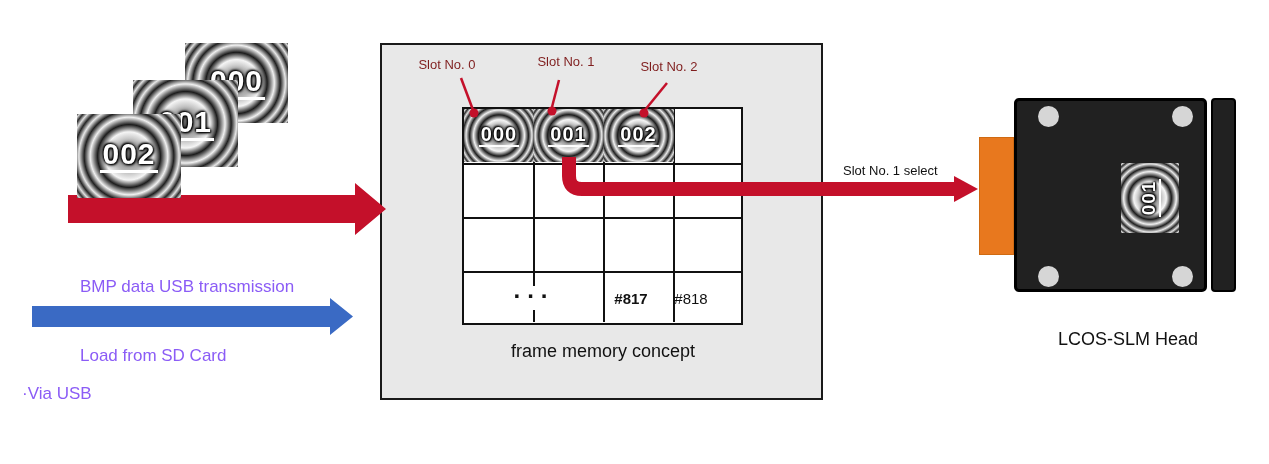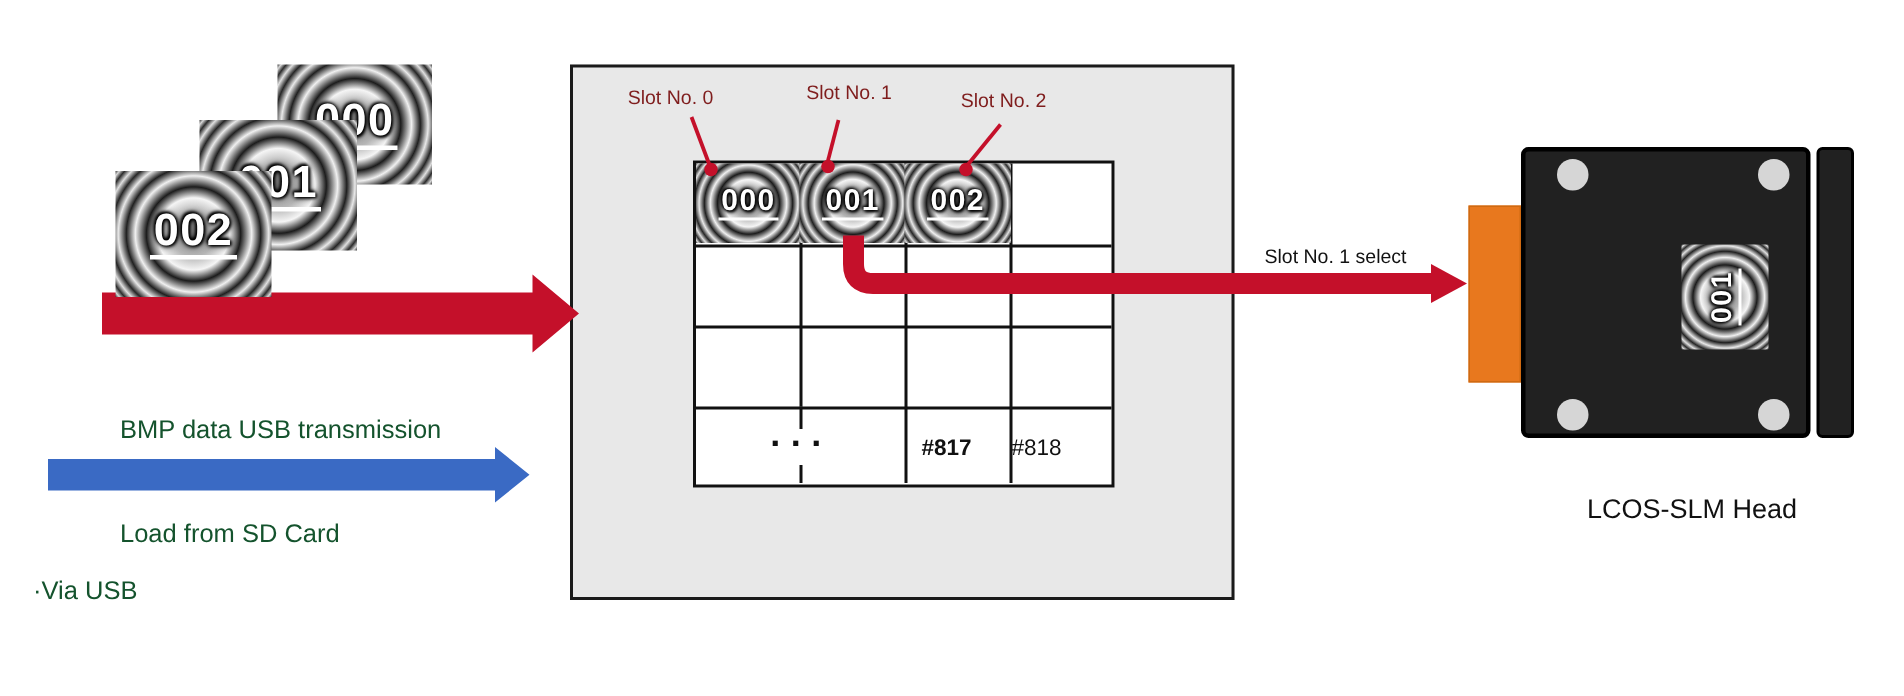--- a/index.html
+++ b/index.html
@@ -24,21 +24,21 @@
   #controller-box{left:380px;top:43px;width:443px;height:357px;
       background:#e8e8e8;border:2px solid #1a1a1a;box-sizing:border-box;}
   #frame-grid{left:462px;top:107px;width:281px;height:218px;background:#fff;
       border:2.5px solid #111;box-sizing:border-box;}
   .gline{position:absolute;background:#111;}
   .cell-text{position:absolute;display:flex;align-items:center;justify-content:center;
       font-size:15px;color:#111;}
   .ellipsis{font-size:24px;font-weight:bold;letter-spacing:7px;transform:translateY(-7px);}
 
   .slot-label{position:absolute;transform:translateX(-50%);font-size:13px;white-space:nowrap;color:#7f1d1d;}
-  .caption{position:absolute;font-size:17px;line-height:23px;color:#14532d;white-space:pre;}
+  .caption{position:absolute;font-size:17px;line-height:23px;color:#8b5cf6;white-space:pre;}
   .title{position:absolute;transform:translateX(-50%);white-space:nowrap;color:#111;}
 
   
   #head-connector{left:979px;top:137px;width:35px;height:118px;background:#e8781e;border:1px solid #cf6a12;box-sizing:border-box;}
   #head-square{left:1014px;top:98px;width:193px;height:194px;background:#212121;border:3px solid #000;border-radius:5px;box-sizing:border-box;}
   .screw{position:absolute;width:21px;height:21px;border-radius:50%;background:#d6d6d6;}
   #head-display{left:1115px;top:169px;width:70px;height:58px;transform:rotate(-90deg);}
   #head-bar{left:1211px;top:98px;width:25px;height:194px;background:#212121;border:2px solid #000;border-radius:4px;box-sizing:border-box;}
 
   #arrow-layer{position:absolute;left:0;top:0;width:1269px;height:464px;pointer-events:none;}
@@ -94,20 +94,21 @@
       <span>002</span>
     </div>
 
     <div class="cell-text" style="left:20px;top:168px;width:100px;height:40px;">
       <span class="ellipsis">...</span>
     </div>
     <div class="cell-text" style="left:141px;top:164px;width:52px;height:50px;font-weight:bold;">#817</div>
     <div class="cell-text" style="left:205px;top:164px;width:44px;height:50px;">#818</div>
   </div>
 
+  <div class="title" style="left:603px;top:341px;font-size:18px;">frame memory concept</div>
 
   <div class="abs" style="left:843px;top:163px;font-size:13px;white-space:nowrap;text-align:right;">Slot No. 1 select</div>
 
   <div class="abs" id="head-connector"></div>
   <div class="abs" id="head-square"></div>
   <div class="screw" style="left:1038px;top:106px;"></div>
   <div class="screw" style="left:1172px;top:106px;"></div>
   <div class="screw" style="left:1038px;top:266px;"></div>
   <div class="screw" style="left:1172px;top:266px;"></div>
   <div class="zp mini abs" id="head-display">

